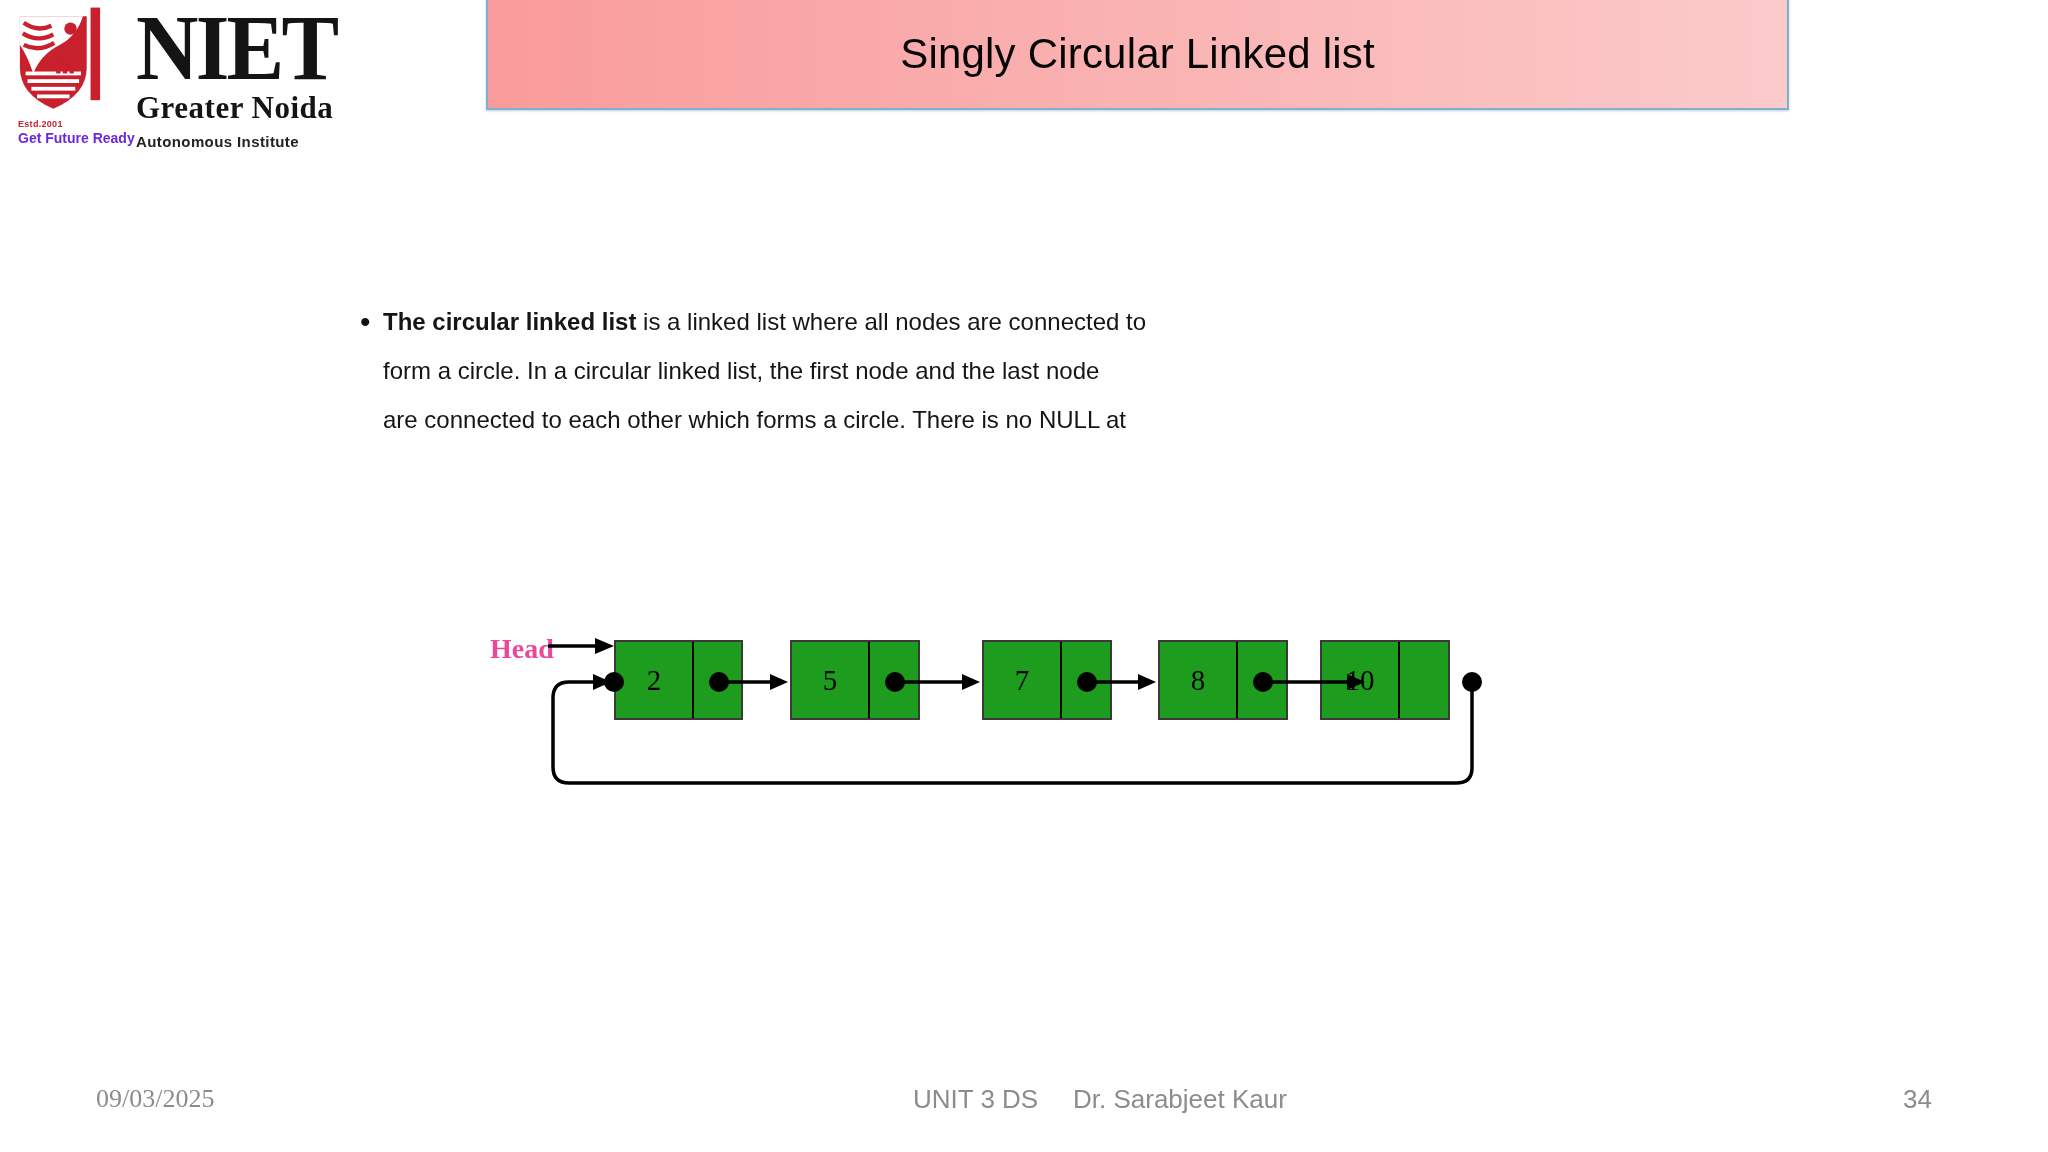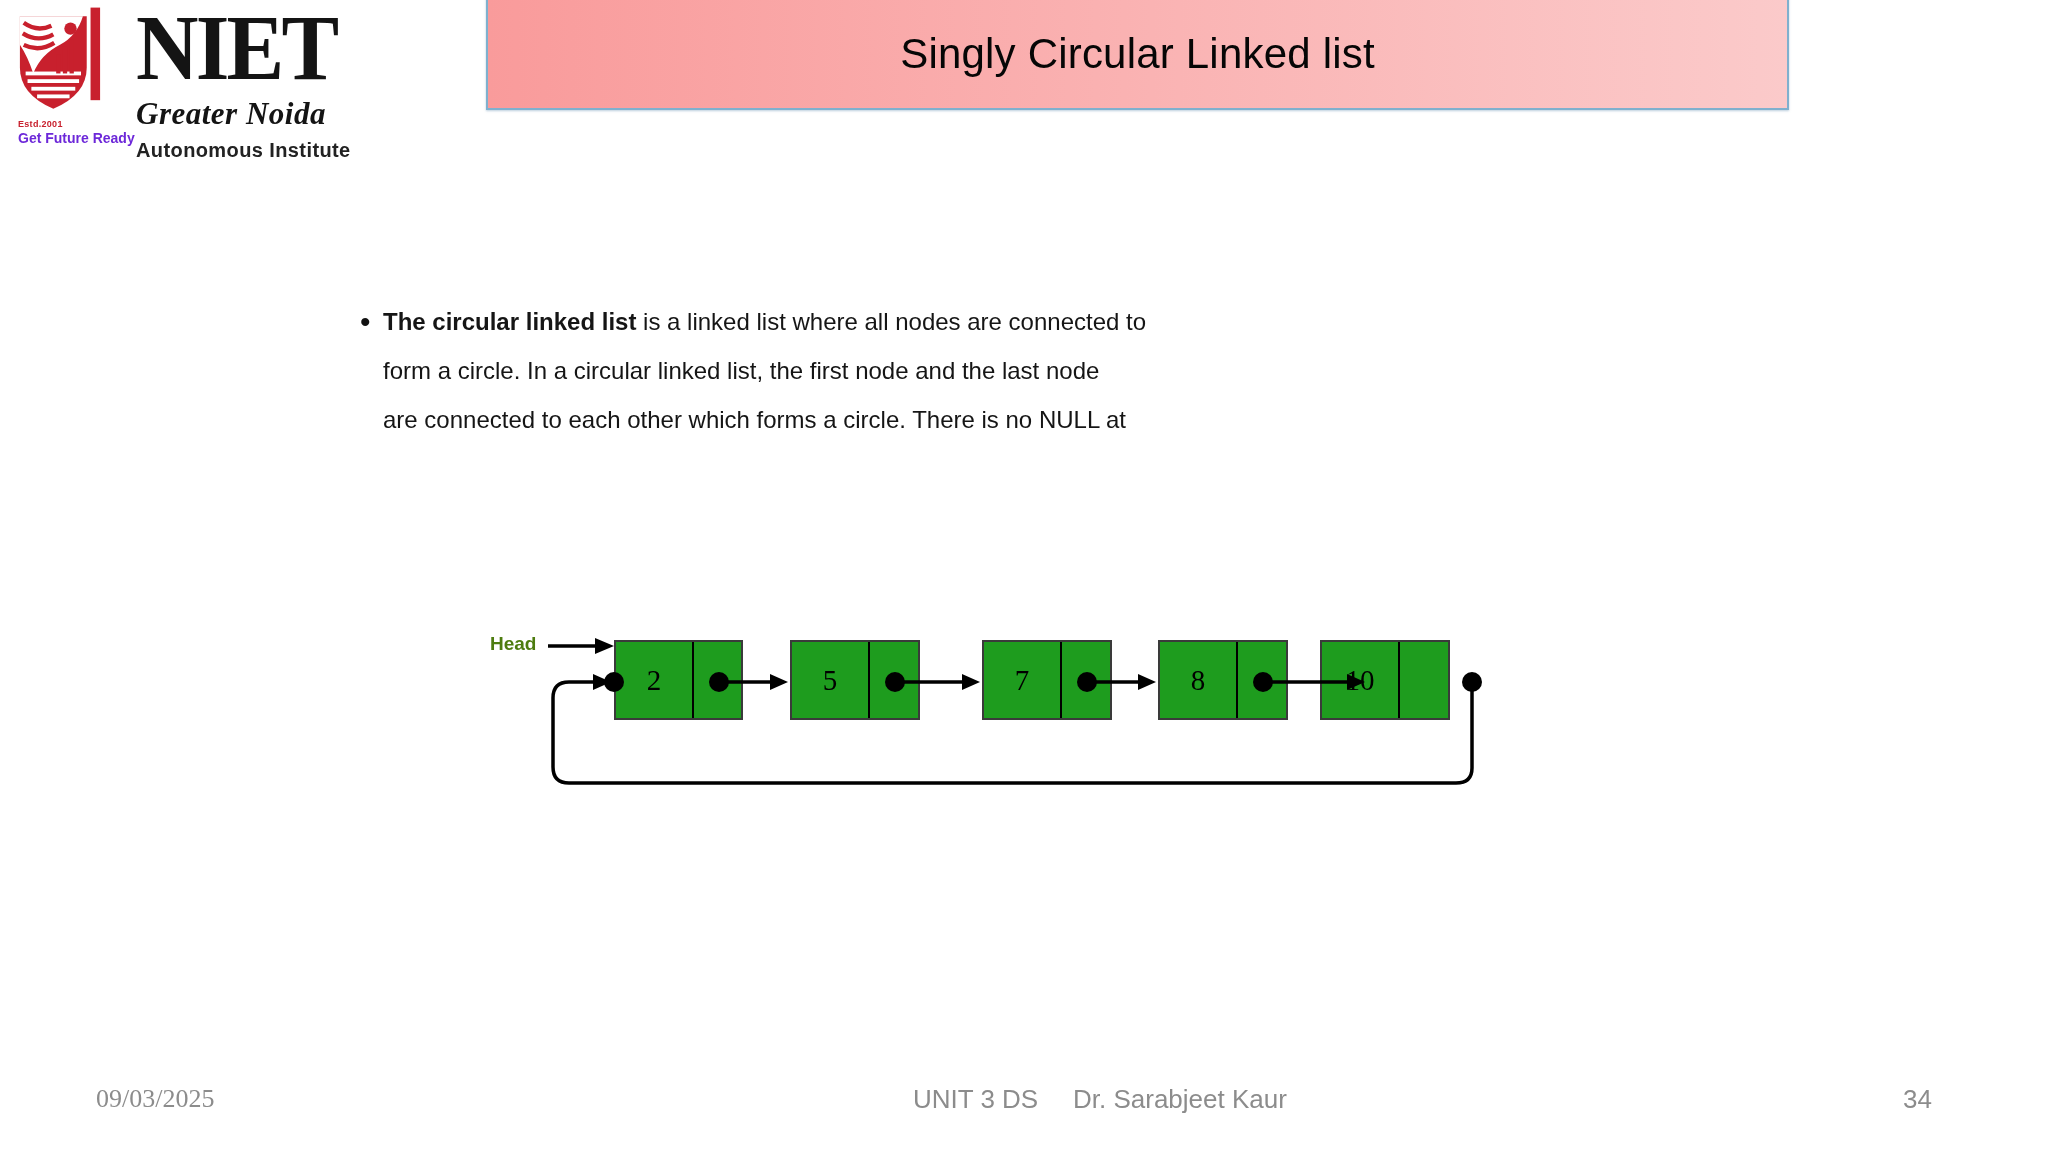--- a/index.html
+++ b/index.html
@@ -9,42 +9,42 @@
   
   #logo { position:absolute; left:18px; top:6px; display:flex; align-items:flex-start; }
   #logo-bird-col { width:104px; display:flex; flex-direction:column; align-items:flex-start; }
   #logo-estd { font-size:9px; font-weight:bold; color:#c8202d; margin-top:1px; letter-spacing:.3px; }
   #logo-motto { font-size:14px; font-weight:bold; color:#6d28d9; margin-top:1px; white-space:nowrap; }
   #logo-name-col { margin-left:14px; display:flex; flex-direction:column; }
   #logo-niet { font-family:"Liberation Serif", serif; font-weight:bold; font-size:94px;
                line-height:82px; letter-spacing:-3px; color:#141414; transform:scaleX(.92);
                transform-origin:left; }
   #logo-city { font-family:"Liberation Serif", serif; font-weight:bold; font-size:31px;
-               color:#141414; line-height:30px; margin-top:11px; letter-spacing:.5px;font-style:italic; }
-  #logo-tag  { font-size:20px; font-weight:bold; color:#222; margin-top:10px; letter-spacing:.4px; }
+               color:#141414; line-height:30px; margin-top:5px; letter-spacing:.5px; }
+  #logo-tag  { font-size:15px; font-weight:bold; color:#222; margin-top:10px; letter-spacing:.4px; }
 
   
   #banner { position:absolute; left:486px; top:-3px; width:1303px; height:113px;
             background:linear-gradient(to right,#f99b9b,#fbcaca);
             border:2.5px solid #7fb0ce; box-shadow:0 1px 2px rgba(120,160,190,.5);
             display:flex; align-items:center; justify-content:center; }
   #banner h1 { font-size:42px; font-weight:500; color:#060606; letter-spacing:.2px; }
 
   
   #para { position:absolute; left:360px; top:297px; width:1350px; display:flex; }
   #para .bullet { width:23px; font-size:30px; line-height:49px; color:#111; }
   #para .lines  { flex:1; }
   #para .line   { font-size:24px; line-height:49px; color:#151515; white-space:nowrap; }
   #para .line b { font-weight:bold; }
 
   
   #diagram { position:absolute; left:490px; top:618px; width:1070px; height:205px; }
   #diagram svg.overlay { position:absolute; left:0; top:0; z-index:5; pointer-events:none; }
-  .head-label { position:absolute; left:0px; top:15px; font-family:Liberation Sans, sans-serif;
-                font-weight:bold; font-size:19px; color:#4d7c0f; z-index:4; }
+  .head-label { position:absolute; left:0px; top:15px; font-family:Liberation Serif, serif;
+                font-weight:bold; font-size:28px; color:#ec4899; z-index:4; }
   .node { position:absolute; top:22px; height:80px; width:130px; background:#1e9c1e;
           border:2.5px solid #3a3a3a; display:flex; z-index:2; }
   .node .data-cell { width:78px; border-right:2.5px solid #000; display:flex;
                      align-items:center; justify-content:center; }
   .node .data-cell span { font-family:"Liberation Serif", serif; font-size:29px; color:#000; }
   .node .ptr-cell { flex:1; }
   .n1 { left:124px; width:129px; }
   .n2 { left:300px; }
   .n3 { left:492px; }
   .n4 { left:668px; }

